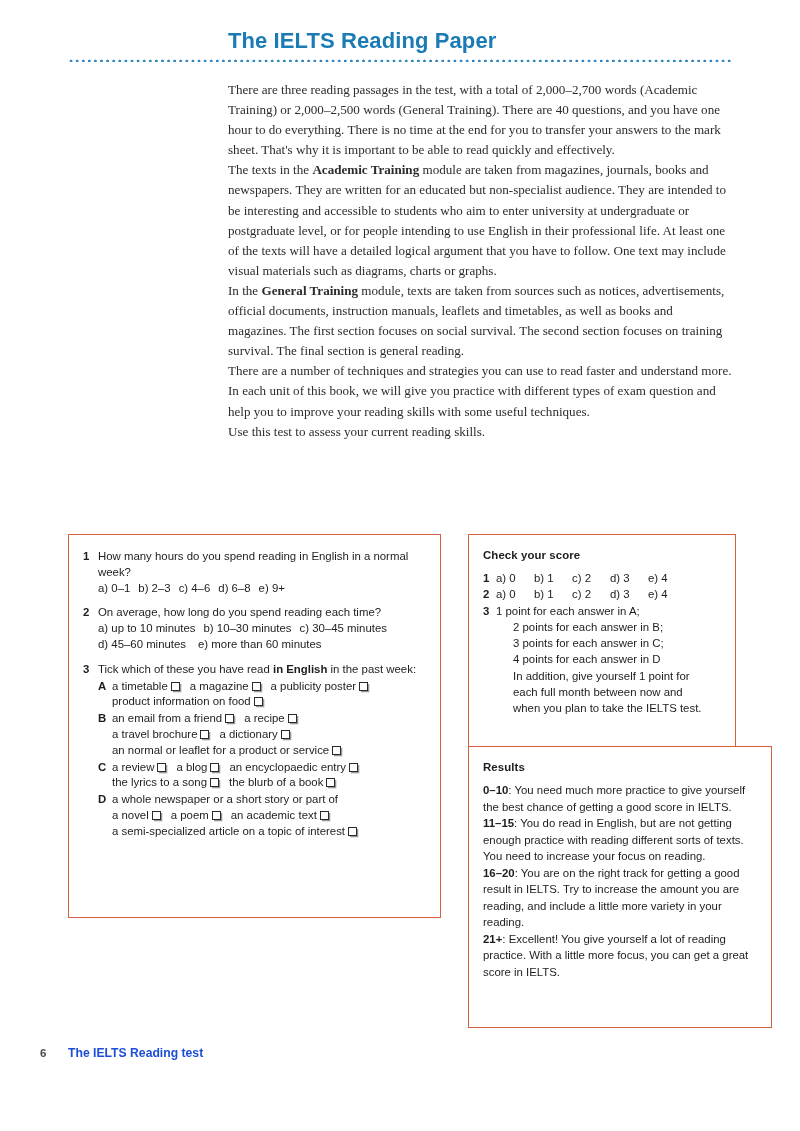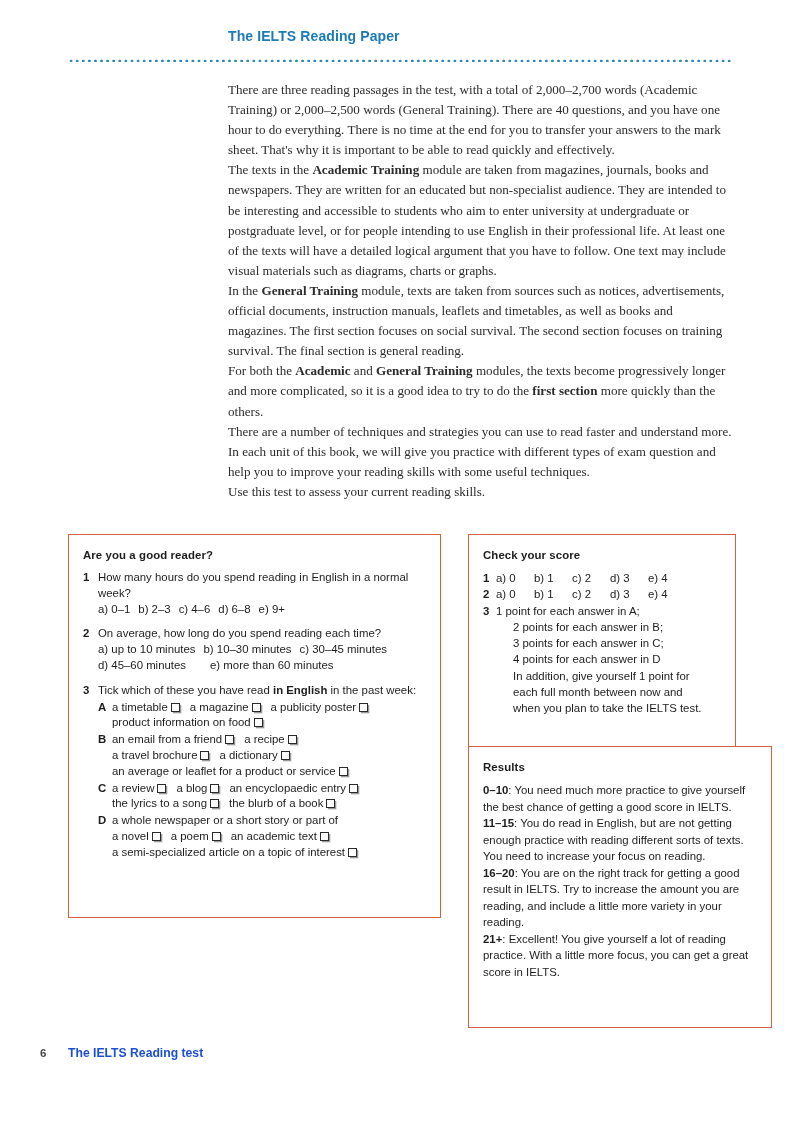--- a/index.html
+++ b/index.html
@@ -22,21 +22,21 @@
     top: 28px;
     left: 0;
     width: 800px;
     height: 42px;
   }
   .header-title {
     position: absolute;
     left: 228px;
     top: 0px;
     font-family: "Liberation Sans", sans-serif;
-    font-size: 14px;
+    font-size: 22px;
     font-weight: bold;
     color: #1b7bb5;
     letter-spacing: 0.1px;
     white-space: nowrap;
   }
   .header-dotline {
     position: absolute;
     left: 68px;
     top: 30px;
     width: 664px;
@@ -138,21 +138,21 @@
     margin: 0 2px 0 3px;
     position: relative;
     top: 1px;
     background: #fff;
     box-shadow: 1.6px 1.6px 0 -0.3px rgba(70,70,70,0.55);
     vertical-align: baseline;
   }
 
   .tight { white-space: nowrap; }
   .sp-l { margin-left: 8px; }
-  .sp-l2 { margin-left: 24px; }
+  .sp-l2 { margin-left: 12px; }
 
   
   .s-row {
     display: flex;
     font-size: 11.4px;
     line-height: 16.3px;
   }
   .s-num {
     width: 13px;
     flex: 0 0 13px;
@@ -195,28 +195,26 @@
 
 <div class="page-header">
   <div class="header-title">The IELTS Reading Paper</div>
   <div class="header-dotline"></div>
 </div>
 
 <div class="prose">
   <p>There are three reading passages in the test, with a total of 2,000–2,700 words (Academic Training) or 2,000–2,500 words (General Training). There are 40 questions, and you have one hour to do everything. There is no time at the end for you to transfer your answers to the mark sheet. That's why it is important to be able to read quickly and effectively.</p>
   <p>The texts in the <b>Academic Training</b> module are taken from magazines, journals, books and newspapers. They are written for an educated but non-specialist audience. They are intended to be interesting and accessible to students who aim to enter university at undergraduate or postgraduate level, or for people intending to use English in their professional life. At least one of the texts will have a detailed logical argument that you have to follow. One text may include visual materials such as diagrams, charts or graphs.</p>
   <p>In the <b>General Training</b> module, texts are taken from sources such as notices, advertisements, official documents, instruction manuals, leaflets and timetables, as well as books and magazines. The first section focuses on social survival. The second section focuses on training survival. The final section is general reading.</p>
-  <p>For both the <b>Academic</b> and <b>General Training</b> modules, the texts become progressively longer and more complicated, so it is a good idea to try to do the <b>first section</b> more quickly than the others.</p>
   <p>There are a number of techniques and strategies you can use to read faster and understand more. In each unit of this book, we will give you practice with different types of exam question and help you to improve your reading skills with some useful techniques.</p>
   <p>Use this test to assess your current reading skills.</p>
 </div>
 
 <div class="panel box-quiz">
   <div class="panel-inner">
-    <div class="panel-title">Are you a good reader?</div>
 
     <div class="q-item">
       <div class="q-num">1</div>
       <div class="q-body">
         <div class="q-line">How many hours do you spend reading in English in a normal week?</div>
         <div class="q-opts"><span>a) 0–1</span><span class="sp-l">b) 2–3</span><span class="sp-l">c) 4–6</span><span class="sp-l">d) 6–8</span><span class="sp-l">e) 9+</span></div>
       </div>
     </div>
 
     <div class="q-item">
@@ -239,21 +237,21 @@
             <div class="tight"><span>a timetable</span><span class="chk"></span><span class="sp-l">a magazine</span><span class="chk"></span><span class="sp-l">a publicity poster</span><span class="chk"></span></div>
             <div class="tight"><span>product information on food</span><span class="chk"></span></div>
           </div>
         </div>
 
         <div class="sub-row">
           <div class="sub-letter">B</div>
           <div class="sub-body">
             <div class="tight"><span>an email from a friend</span><span class="chk"></span><span class="sp-l">a recipe</span><span class="chk"></span></div>
             <div class="tight"><span>a travel brochure</span><span class="chk"></span><span class="sp-l">a dictionary</span><span class="chk"></span></div>
-            <div class="tight"><span>an average or leaflet for a product or service</span><span class="chk"></span></div>
+            <div class="tight"><span>an normal or leaflet for a product or service</span><span class="chk"></span></div>
           </div>
         </div>
 
         <div class="sub-row">
           <div class="sub-letter">C</div>
           <div class="sub-body">
             <div class="tight"><span>a review</span><span class="chk"></span><span class="sp-l">a blog</span><span class="chk"></span><span class="sp-l">an encyclopaedic entry</span><span class="chk"></span></div>
             <div class="tight"><span>the lyrics to a song</span><span class="chk"></span><span class="sp-l">the blurb of a book</span><span class="chk"></span></div>
           </div>
         </div>

